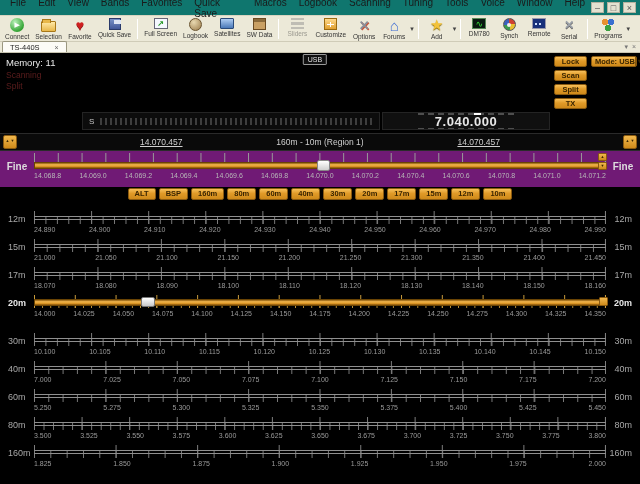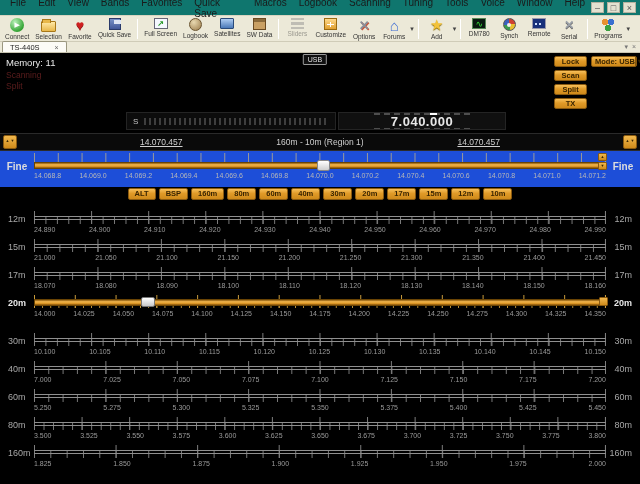--- a/index.html
+++ b/index.html
@@ -61,21 +61,21 @@
      radial-gradient(circle 3.5px at 7px 10px,#3aa040 97%,transparent);}
 
   .tabrow{height:11px;background:#ece9d8;display:flex;align-items:flex-end;padding:0 2px;
           border-bottom:1px solid #c8c4b0;}
   .tab{background:#fcfbf6;border:1px solid #9a967f;border-bottom:none;border-radius:2px 2px 0 0;
        font-size:7.5px;color:#222;padding:1px 7px;display:flex;gap:15px;align-items:center;height:11px;}
   .tab .tclose{color:#666;font-size:7px;}
   .tabrow-controls{margin-left:auto;display:flex;gap:4px;font-size:7px;color:#777;padding:0 2px 1px;}
 
   
-  .radio{height:80px;background:#000;display:flex;position:relative;gap:44px;}
+  .radio{height:80px;background:#000;display:flex;position:relative;}
   .rstatus{width:76px;padding:4px 0 0 6px;flex-shrink:0;}
   .rmem{font-size:9.5px;color:#e8e8e8;margin-bottom:2px;}
   .rann{font-size:8.5px;color:#5c1d1d;line-height:1.25;}
   .vfocol{width:50px;flex-shrink:0;padding-top:2px;display:flex;flex-direction:column;gap:1px;}
   .obtn{background:linear-gradient(180deg,#f7c05a,#e09a28 45%,#cf8a1a);border:1px solid #8a5a10;
         border-radius:2px;color:#3a2500;font-size:7.5px;font-weight:bold;text-align:center;
         height:11px;line-height:9px;padding:0 2px;white-space:nowrap;}
   .vfocol .obtn{width:44px;}
   .obtn.sel{background:linear-gradient(180deg,#ffffff,#cfcfcf);border-color:#777;color:#222;}
   .rmain{flex:1;position:relative;padding-top:2px;}
@@ -107,21 +107,21 @@
   .band-header{height:18px;background:#0a0a0a;border-top:1px solid #2a2a2a;border-bottom:1px solid #2a2a2a;
                display:flex;align-items:center;padding:0 3px;}
   .stepbtn{width:14px;height:14px;background:linear-gradient(180deg,#f0b84e,#cf8a1a);border:1px solid #8a5a10;
            border-radius:2px;color:#3a2500;font-size:4px;line-height:5px;text-align:center;padding-top:2px;}
   .bh-mid{flex:1;display:flex;align-items:center;font-size:8.5px;color:#cfcfcf;}
   .bh-sp{flex:.5;}
   .bh-t{flex:1;text-align:center;text-decoration:underline;}
   .bh-c{flex:1.2;text-align:center;}
 
   
-  .fine-row{height:36px;display:grid;grid-template-columns:34px 1fr 34px;align-items:start;background:#1d4ed8;padding-top:2px;}
+  .fine-row{height:36px;display:grid;grid-template-columns:34px 1fr 34px;align-items:start;background:#701a75;padding-top:2px;}
   .fine-lab{font-size:10px;font-weight:bold;color:#ddd;text-align:center;padding-top:8px;}
   .ftrack{position:relative;height:34px;}
   .fticks{position:absolute;left:0;right:0;top:0;height:10px;border-right:1px solid #999;}
   .fbar{position:absolute;left:0;right:0;top:9px;height:7px;border:1px solid #6a4404;
         background:linear-gradient(180deg,#8a5a10,#f5b84e 35%,#d58f1f 75%,#7a4a08);}
   .fthumb{position:absolute;top:7px;width:13px;height:11px;background:linear-gradient(180deg,#fff,#cfcfcf);
           border:1px solid #888;border-radius:2px;}
   .fsteps{position:absolute;right:-1px;top:0;display:flex;flex-direction:column;gap:1px;}
   .fsteps .mini{width:9px;height:8px;background:linear-gradient(180deg,#f0b84e,#cf8a1a);border:1px solid #8a5a10;
                 font-size:4px;line-height:6px;text-align:center;color:#3a2500;border-radius:1px;}

